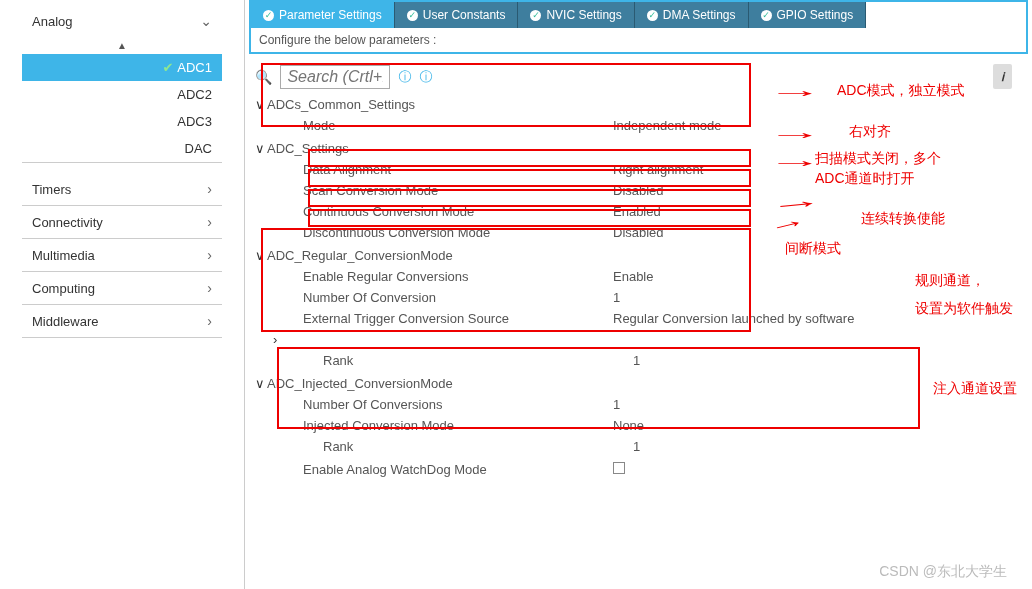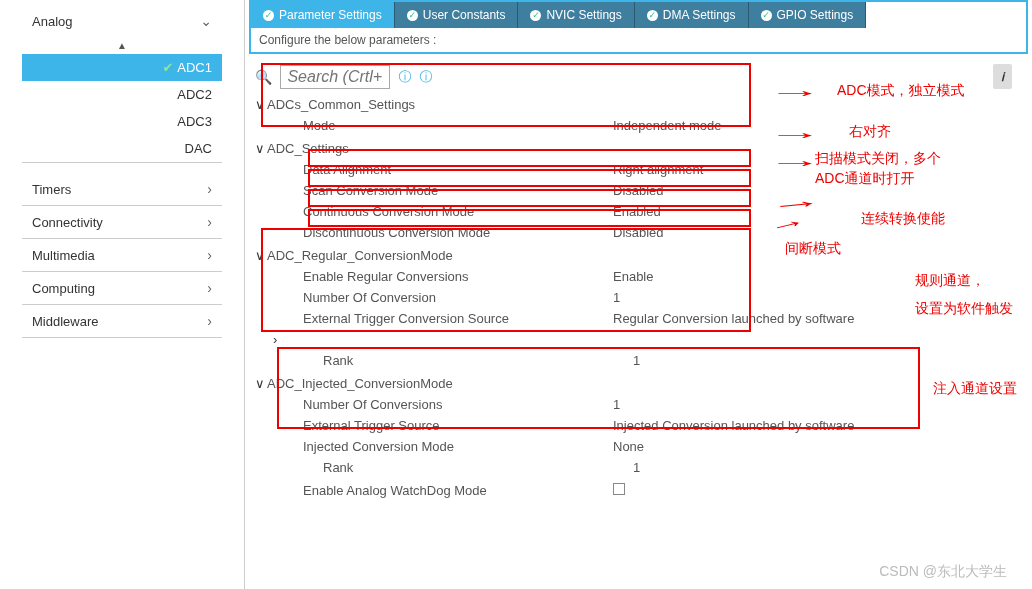--- a/index.html
+++ b/index.html
@@ -186,24 +186,20 @@
         </div>
 
         <div class="tree-node">
           <div class="tree-label"><span class="tog">∨</span><span>ADC_Injected_ConversionMode</span></div>
           <div class="tree-children">
             <div class="param-row">
                 <div class="param-name">Number Of Conversions</div>
                 <div class="param-val">1</div>
               </div>
             <div class="param-row">
-                <div class="param-name">External Trigger Source</div>
-                <div class="param-val">Injected Conversion launched by software</div>
-              </div>
-            <div class="param-row">
                 <div class="param-name">Injected Conversion Mode</div>
                 <div class="param-val">None</div>
               </div>
             <div class="param-row rank-row">
                 <div class="param-name">Rank</div>
                 <div class="param-val">1</div>
               </div>
           </div>
         </div>
 

